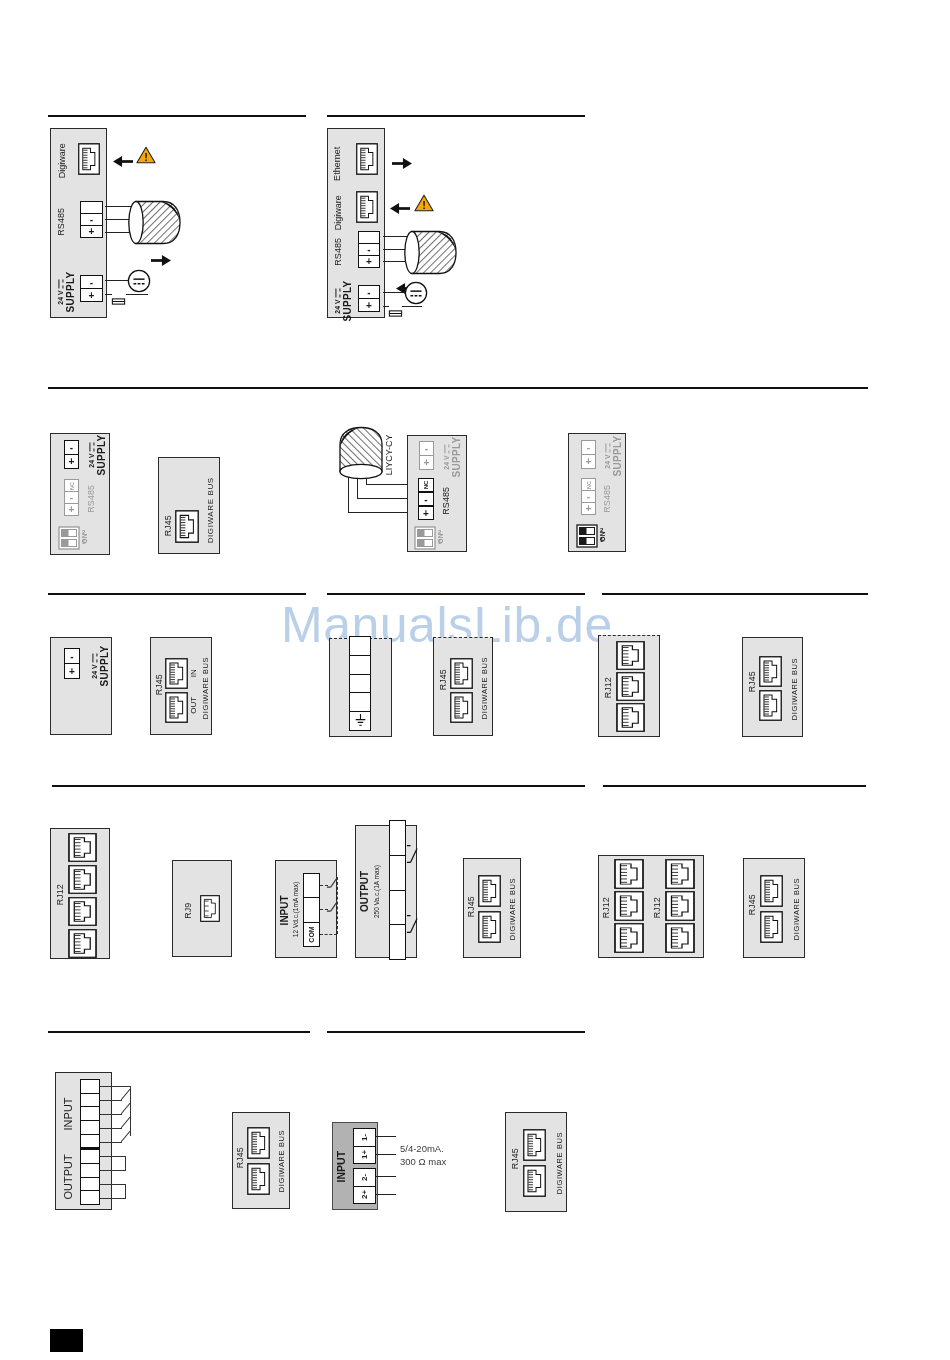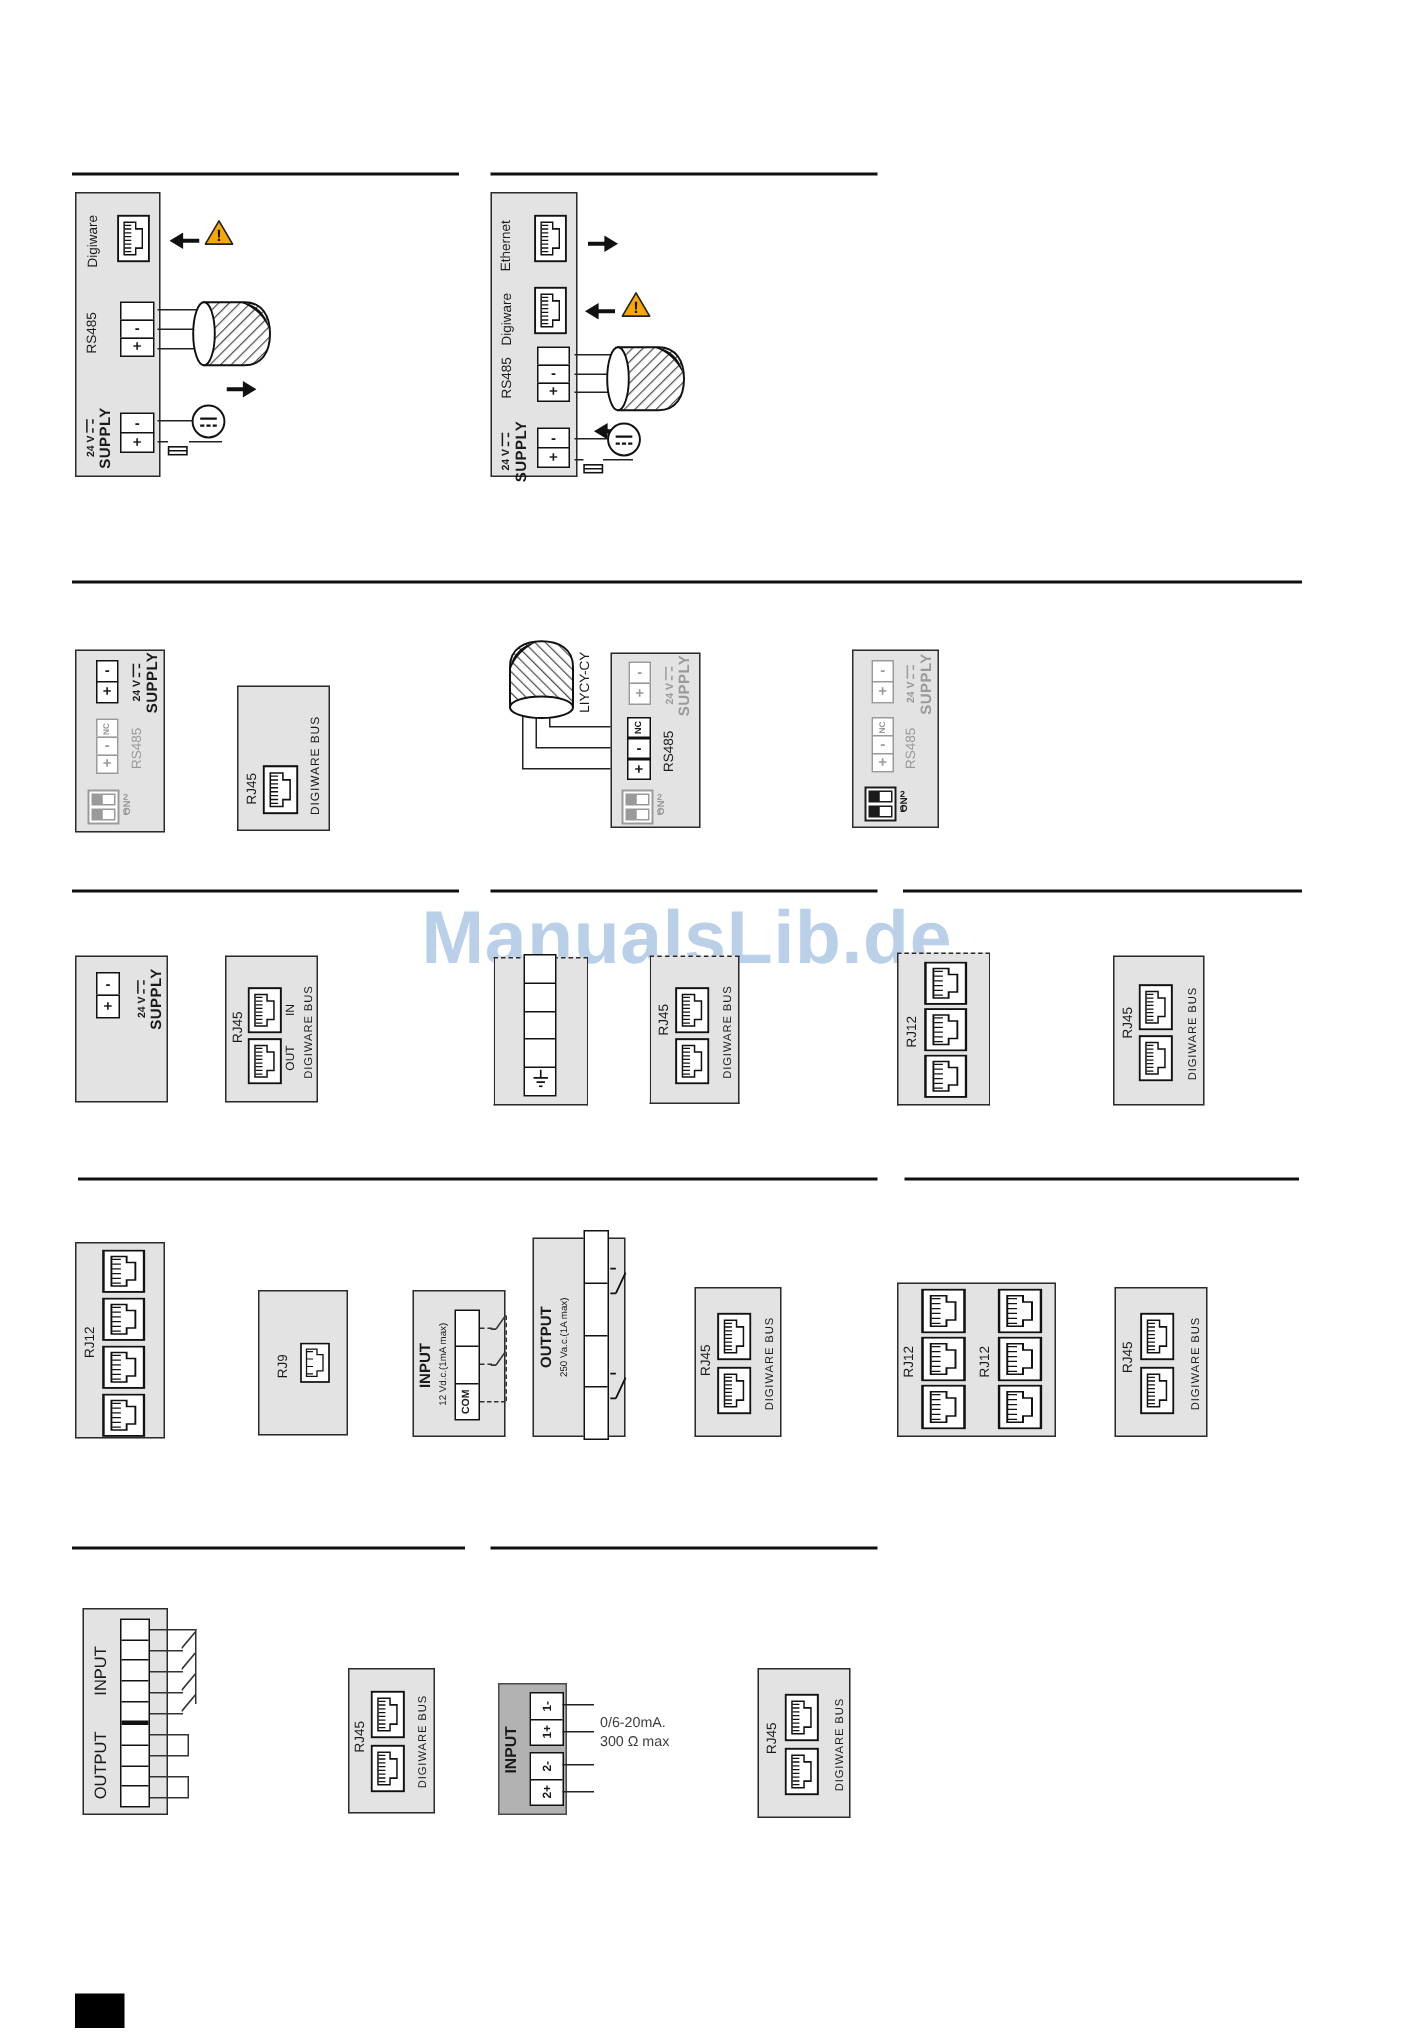--- a/index.html
+++ b/index.html
@@ -32,21 +32,21 @@
   .sline2{font-size:10px;font-weight:600;letter-spacing:.3px;}
   .dc{display:inline-block;width:9px;height:8px;position:relative;margin-left:2px;vertical-align:middle;}
   .dc::before{content:"";position:absolute;top:1px;left:0;right:0;border-top:1.6px solid currentColor;}
   .dc::after{content:"";position:absolute;top:5px;left:0;right:0;border-top:1.6px dashed currentColor;}
   .dip{position:absolute;color:#1a1a1a;}
   .dip.gray{color:#9a9a9a;}
   .dip svg{position:absolute;left:0;top:0;}
   .dipnums{position:absolute;left:24px;top:1px;font-size:6px;line-height:10px;font-weight:600;}
   .dipon{position:absolute;left:22px;top:9px;}
   .dipon .inner{transform:rotate(-90deg);display:block;font-size:6.5px;font-weight:700;}
-  .wm{position:absolute;font-weight:700;letter-spacing:.5px;}
+  .wm{position:absolute;font-weight:400;letter-spacing:.5px;}
   .note{position:absolute;font-size:9.5px;color:#3d3d3d;line-height:13px;}
   .buslab{font-size:8px;letter-spacing:.6px;font-weight:500;}
   .portlab{font-size:9px;font-weight:500;}
 </style>
 </head>
 <body>
 
 <svg width="0" height="0" style="position:absolute">
   <defs>
     <pattern id="hatch" patternUnits="userSpaceOnUse" width="5" height="5" patternTransform="rotate(45)">
@@ -908,21 +908,21 @@
       <div class="cell">
           <span style="transform:rotate(-90deg);font-size:8px;font-weight:700;">2+</span>
         </div>
     </div>
   </div>
   <div class="wh" style="left:375px;top:1136px;width:21px;"></div>
   <div class="wh" style="left:375px;top:1154px;width:21px;"></div>
   <div class="wh" style="left:375px;top:1176px;width:21px;"></div>
   <div class="wh" style="left:375px;top:1194px;width:21px;"></div>
   <div class="note" style="left:400px;top:1142px;">
-    <div>0/6-20mA.</div>
+    <div>5/4-20mA.</div>
     <div>300 Ω max</div>
   </div>
   <div class="panel" style="left:505px;top:1112px;width:62px;height:100px;">
     <div class="vlab portlab" style="left:4px;top:24px;width:11px;height:44px;">
         <span class="inner">RJ45</span>
       </div>
     <div class="jack" style="left:17px;top:16px;width:23px;height:32px;">
         <svg viewBox="0 0 30 40" preserveAspectRatio="none">
     <rect x="1" y="1" width="28" height="38" fill="#fff" stroke="#111" stroke-width="1.7"></rect>
     <path d="M6.5 6.5 H17 V12 H23 V28 H17 V33.5 H6.5 Z" fill="none" stroke="#111" stroke-width="1.3"></path>

